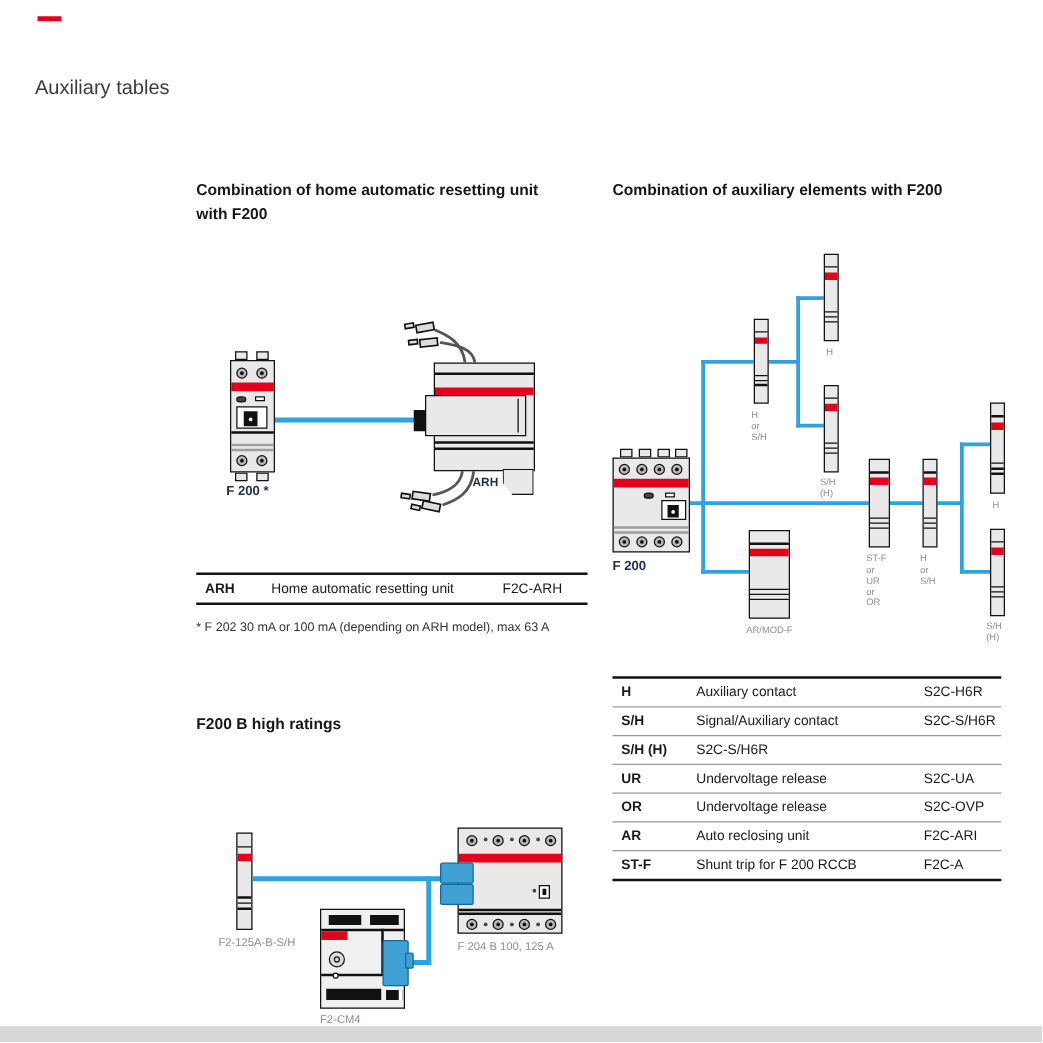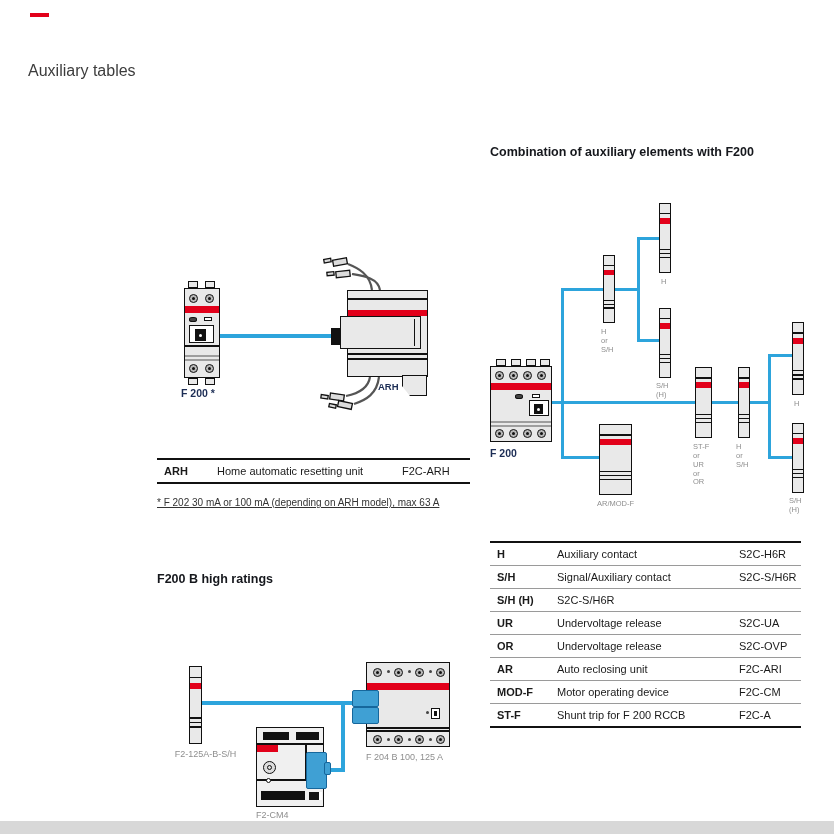--- a/index.html
+++ b/index.html
@@ -45,32 +45,34 @@
   .blue-conn { position:absolute; background:#3fa0d4; border:1.6px solid #16679c; border-radius:2px; }
 
   
   .sel-table { border-top:2.5px solid #111; }
   .sel-table .t-row { display:grid; border-bottom:1px solid #9a9a9a; padding:4.5px 0 5.5px 0; font-size:11px; }
   .sel-table .t-row:last-child { border-bottom:2.5px solid #111; }
   .sel-table .c1 { font-weight:bold; padding-left:7px; }
   .sel-table .c2 { padding-right:8px; }
   .rcols { grid-template-columns:67px 182px 1fr; }
   .lcols { grid-template-columns:60px 185px 1fr; }
-  .footnote { font-size:10px; color:#333;text-decoration:underline; }
+  .footnote { font-size:10px; color:#333; }
   .gray-label { font-size:9px; color:#8e8e8e; }
   .footer-bar { position:absolute; left:0; top:821px; width:834px; height:13px; background:#d8d8d8; }
 </style>
 </head>
 <body>
 
 <div class="page">
 
   <div class="abs dash" style="left:30px; top:13px;"></div>
   <div class="abs subtitle" style="left:28px; top:62px;">Auxiliary tables</div>
 
+  <div class="abs sec-head" style="left:157px; top:143px; width:330px;">Combination of home automatic resetting unit
+with F200</div>
   <div class="abs sec-head" style="left:490px; top:143px; width:330px;">Combination of auxiliary elements with F200</div>
 
   <div class="abs breaker" style="left:184px; top:288px; width:36px; height:90px;">
     <span class="din-tab" style="left:3px; top:-8px;"></span>
     <span class="din-tab" style="left:20px; top:-8px;"></span>
     <span class="din-tab" style="left:3px; bottom:-8px;"></span>
     <span class="din-tab" style="left:20px; bottom:-8px;"></span>
     <span class="screw" style="left:4px; top:5px;"></span>
     <span class="screw" style="left:20px; top:5px;"></span>
     <span class="redstripe" style="top:17px; height:7px;"></span>
@@ -326,25 +328,20 @@
       <div class="c1">OR</div>
       <div class="c2">Undervoltage release</div>
       <div class="c3">S2C-OVP</div>
     </div>
     <div class="t-row rcols">
       <div class="c1">AR</div>
       <div class="c2">Auto reclosing unit</div>
       <div class="c3">F2C-ARI</div>
     </div>
     <div class="t-row rcols">
-      <div class="c1">MOD-F</div>
-      <div class="c2">Motor operating device</div>
-      <div class="c3">F2C-CM</div>
-    </div>
-    <div class="t-row rcols">
       <div class="c1">ST-F</div>
       <div class="c2">Shunt trip for F 200 RCCB</div>
       <div class="c3">F2C-A</div>
     </div>
   </div>
 
   <div class="footer-bar"></div>
 </div>
 
 </body></html>

